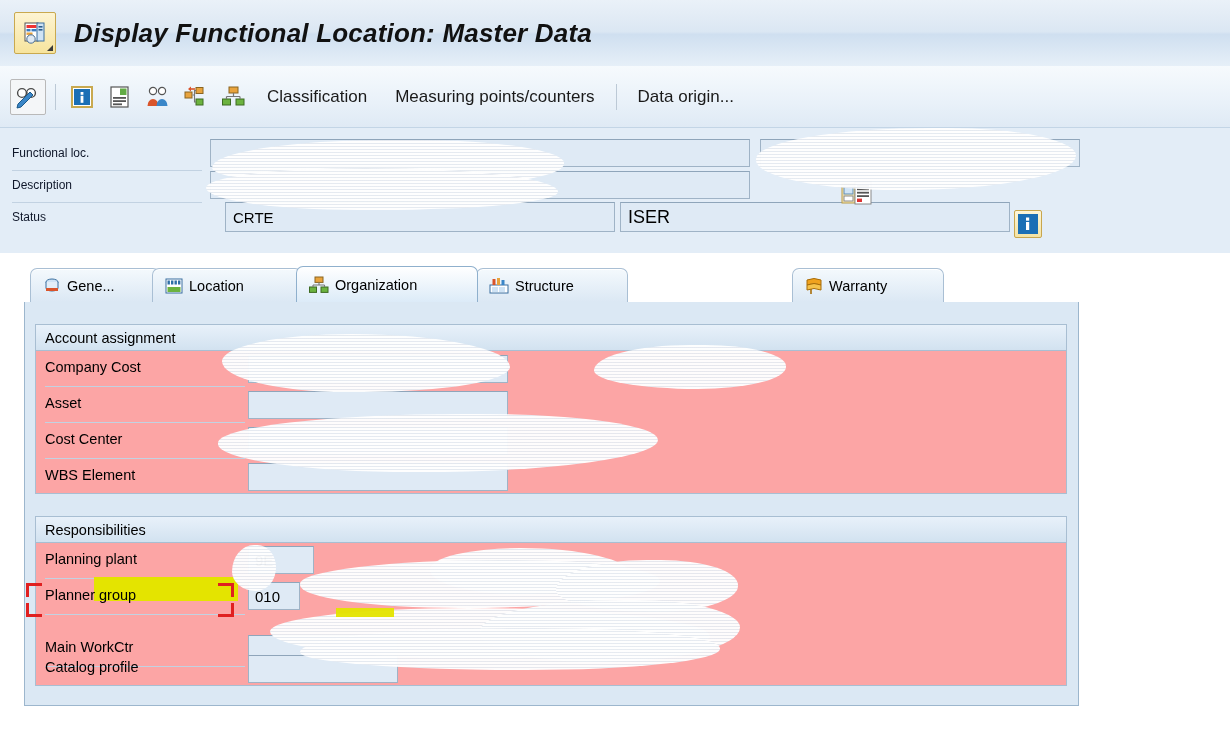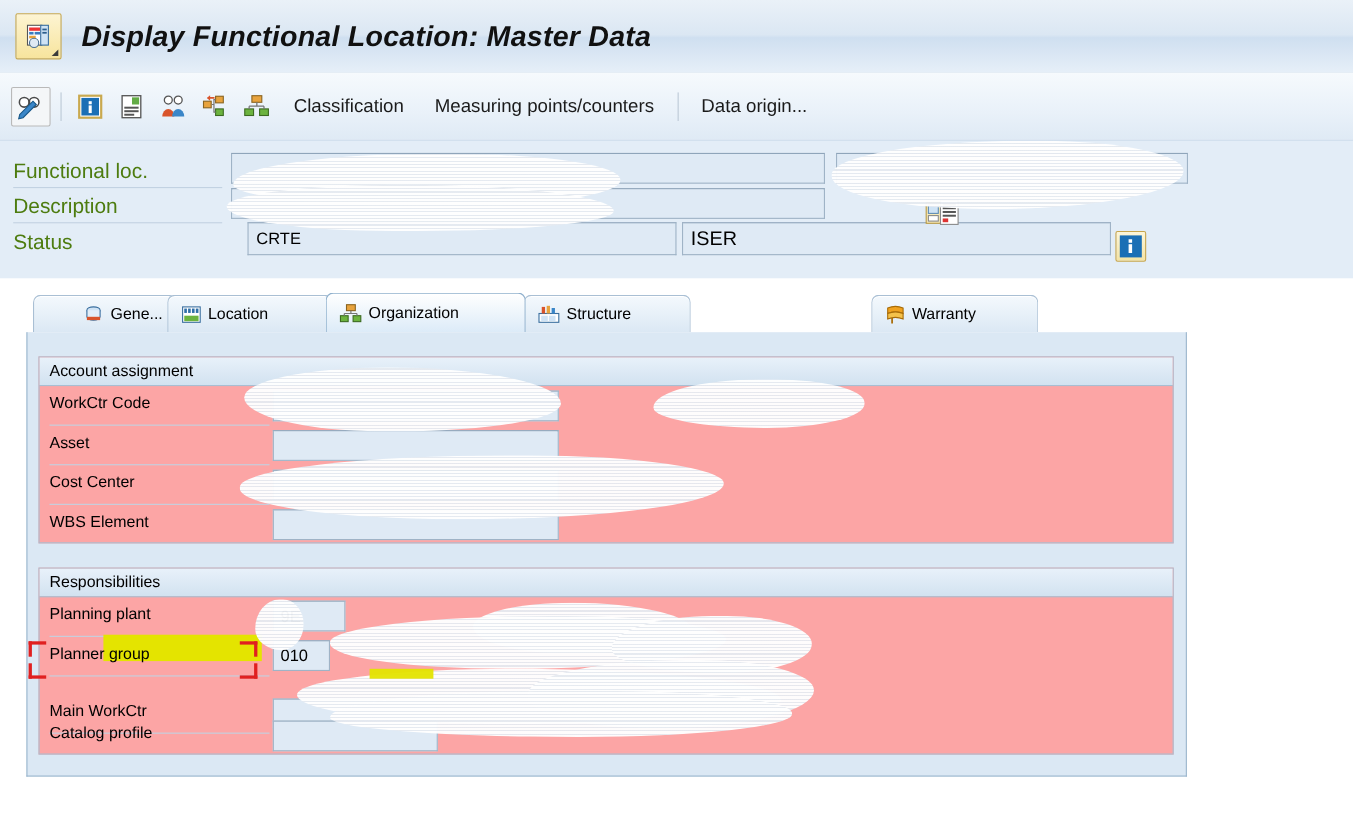--- a/index.html
+++ b/index.html
@@ -51,21 +51,21 @@
   .tlabel{
     font-size:17px;color:#1a1a1a;padding:0 12px;cursor:pointer;white-space:nowrap;
   }
 
   
   .header{
     position:absolute;left:0;top:128px;width:1230px;height:125px;
     background:#e3edf7;
   }
   .hlabel{
-    position:absolute;font-size:19px;color:#4d7c0f;white-space:nowrap;
+    position:absolute;font-size:12px;color:#0f172a;white-space:nowrap;
   }
   .hfield{
     position:absolute;box-sizing:border-box;
     background:#dfeaf5;border:1px solid #9fb3c6;border-top-color:#8fa5ba;
     font-size:14.5px;color:#000;display:flex;align-items:center;
     padding-left:7px;
   }
   .hline{position:absolute;height:1px;background:#c2d2e2;}
 
   .infobtn{
@@ -274,21 +274,21 @@
   <div class="infobtn" style="left:1014px;top:210px;">
     <svg width="22" height="22" viewBox="0 0 22 22">
       <rect x="1" y="1" width="20" height="20" fill="#1b6fb5"></rect>
       <rect x="9" y="4.5" width="3.2" height="3.2" fill="#fff"></rect>
       <rect x="9" y="9" width="3.2" height="8" fill="#fff"></rect>
     </svg>
   </div>
 
   <div class="tabstrip">
 
-    <div class="tab" style="left:6px;width:130px;justify-content:flex-end;">
+    <div class="tab" style="left:6px;width:130px;">
       <svg width="20" height="18" viewBox="0 0 20 18">
         <ellipse cx="10" cy="5" rx="6" ry="3" fill="#cfe3f5" stroke="#3a6f9f" stroke-width="1"></ellipse>
         <path d="M4 5 L4 11 A6 3 0 0 0 16 11 L16 5" fill="#e3eef8" stroke="#3a6f9f" stroke-width="1"></path>
         <rect x="4" y="11" width="12" height="3" fill="#d9542b"></rect>
       </svg>
       <span>Gene...</span>
     </div>
 
     <div class="tab" style="left:128px;width:150px;">
       <svg width="20" height="18" viewBox="0 0 20 18">
@@ -334,21 +334,21 @@
       <span>Warranty</span>
     </div>
   </div>
 
   <div class="panel">
 
     <div class="groupbox" style="left:10px;top:22px;width:1032px;height:170px;">
       <div class="gbheader">Account assignment</div>
 
       <div class="frow" style="top:26px;">
-        <span class="flabel">WorkCtr Code</span>
+        <span class="flabel">Company Cost</span>
         <div class="fline" style="top:35px;width:200px;"></div>
         <div class="finput" style="left:212px;top:4px;width:260px;height:28px;"></div>
       </div>
 
       <div class="frow" style="top:62px;">
         <span class="flabel">Asset</span>
         <div class="fline" style="top:35px;width:200px;"></div>
         <div class="finput" style="left:212px;top:4px;width:260px;height:28px;"></div>
       </div>
 

